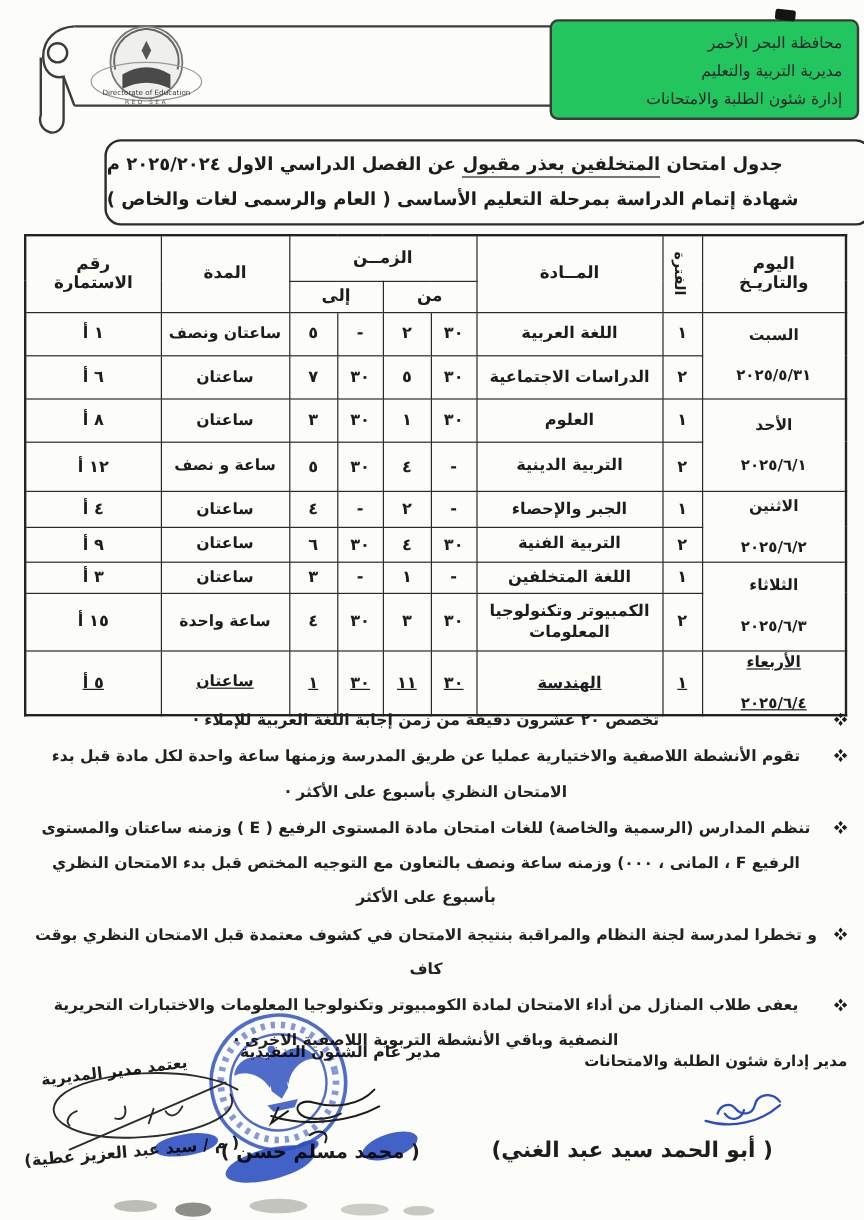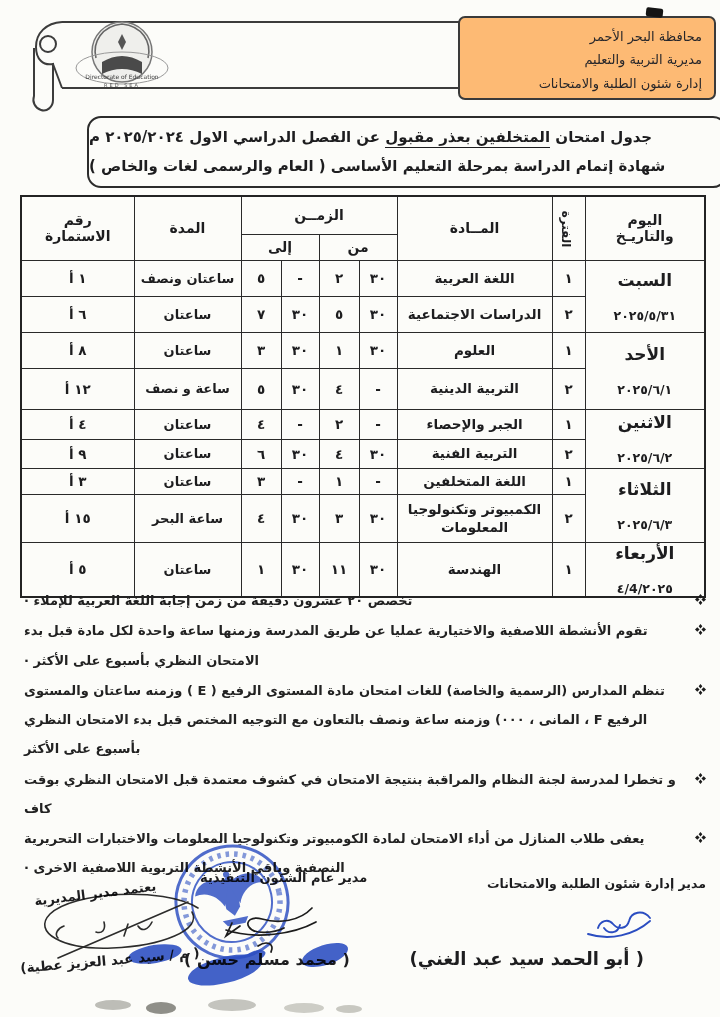--- a/index.html
+++ b/index.html
@@ -3,50 +3,50 @@
 <meta charset="utf-8">
 <style>
   *{margin:0;padding:0;box-sizing:border-box}
   html,body{background:#9a9a97}
   .page{position:relative;width:720px;height:1017px;margin:0 auto;background:#fcfcf9;
         font-family:"DejaVu Sans",sans-serif;color:#1d1d1f;overflow:hidden;direction:rtl}
 
   
   .banner-svg{position:absolute;left:10px;top:6px}
   .org-box{position:absolute;left:458px;top:16px;width:258px;height:84px;
-           border:2px solid #3a3a3a;border-radius:7px;background:#fdba74;
+           border:2px solid #3a3a3a;border-radius:7px;background:#22c55e;
            padding:7px 12px 0 6px;font-size:13px;line-height:1.8;text-align:right;color:#26262a}
   .mark-tr{position:absolute;left:646px;top:8px;width:17px;height:9px;background:#141414;
            transform:rotate(6deg);border-radius:2px}
 
   
   .title-box{position:absolute;left:87px;top:116px;width:640px;height:72px;
              border:2px solid #2c2c2c;border-radius:14px;text-align:left;
              font-weight:bold;font-size:15px;line-height:1.95;padding-top:5px}
   .title-box .u{border-bottom:1.7px solid #1d1d1f;padding-bottom:1px}
 
   
   .exam-table{position:absolute;left:20px;top:195px;width:684px;border-collapse:collapse;
               table-layout:fixed;border:2.6px solid #232323}
   .exam-table th,.exam-table td{border:1.7px solid #2a2a2a;text-align:center;vertical-align:middle;
               font-weight:bold;padding:0;overflow:hidden}
   .exam-table th{font-size:14px}
   .th-sub{font-size:13.5px}
   .vert{display:inline-block;transform:rotate(90deg);white-space:nowrap;font-size:12px;line-height:1}
-  .day-cell .dname{font-size:17px}
+  .day-cell .dname{font-size:13px}
   .day-cell .ddate{font-size:12.5px;margin-top:18px}
   .period-cell{font-size:13.5px}
   .subject-cell{font-size:13.5px;line-height:1.35;padding:0 2px}
   .time-cell{font-size:13.5px}
   .duration-cell{font-size:13px}
   .form-cell{font-size:13.5px}
 
   
   .notes{position:absolute;left:18px;top:586px;width:694px;font-size:13px;font-weight:bold;
-         color:#222;text-align:left}
+         color:#222;text-align:center}
   .note{position:relative;padding:0 26px 0 6px;line-height:2.25;margin-bottom:1px}
   .note .bullet{position:absolute;right:6px;top:8px;width:11px;height:11px}
 
   
   .sig{position:absolute;font-weight:bold;white-space:nowrap}
   .sig-right-title{left:auto;right:14px;top:876px;font-size:12.5px}
   .sig-right-name{right:76px;top:948px;font-size:18px}
   .sig-mid-title{left:200px;top:870px;font-size:13px;z-index:3}
   .sig-mid-name{left:184px;top:950px;font-size:16px;z-index:3}
   .sig-left-title{left:34px;top:886px;font-size:13px;transform:rotate(-7deg)}
@@ -214,27 +214,27 @@
           <td class="duration-cell">ساعتان</td>
           <td class="form-cell">٣ أ</td>
         </tr>
         <tr style="height: 48px;">
           <td class="period-cell">٢</td>
           <td class="subject-cell">الكمبيوتر وتكنولوجيا المعلومات</td>
           <td class="time-cell">٣٠</td>
           <td class="time-cell">٣</td>
           <td class="time-cell">٣٠</td>
           <td class="time-cell">٤</td>
-          <td class="duration-cell">ساعة البحر</td>
+          <td class="duration-cell">ساعة واحدة</td>
           <td class="form-cell">١٥ أ</td>
         </tr>
-        <tr style="height: 54px;">
+        <tr style="height: 54px; text-decoration: underline;">
           <td rowspan="1" class="day-cell">
             <div class="dname">الأربعاء</div>
-            <div class="ddate">٢٠٢٥/4/٤</div>
+            <div class="ddate">٢٠٢٥/٦/٤</div>
           </td>
           <td class="period-cell">١</td>
           <td class="subject-cell">الهندسة</td>
           <td class="time-cell">٣٠</td>
           <td class="time-cell">١١</td>
           <td class="time-cell">٣٠</td>
           <td class="time-cell">١</td>
           <td class="duration-cell">ساعتان</td>
           <td class="form-cell">٥ أ</td>
         </tr>

